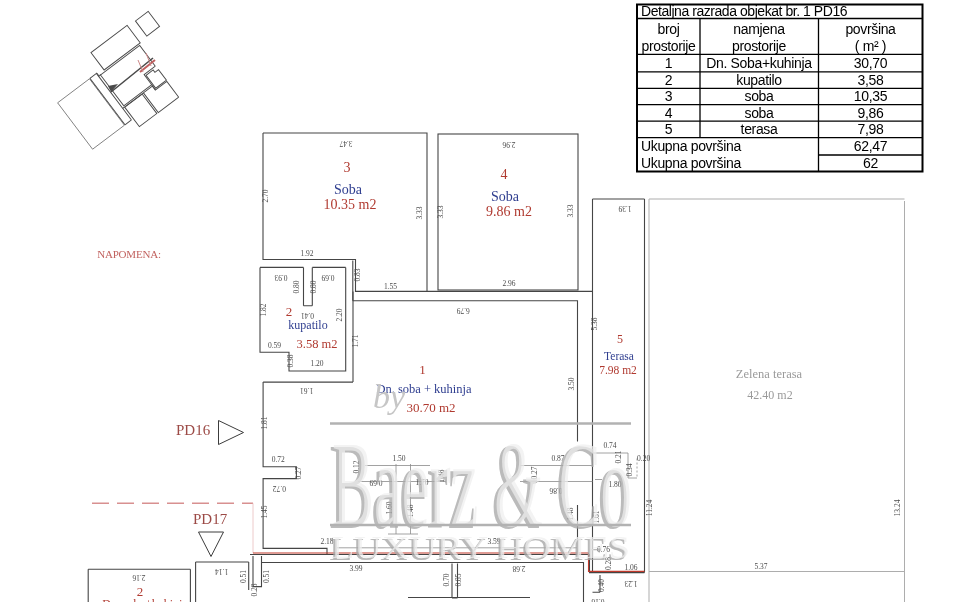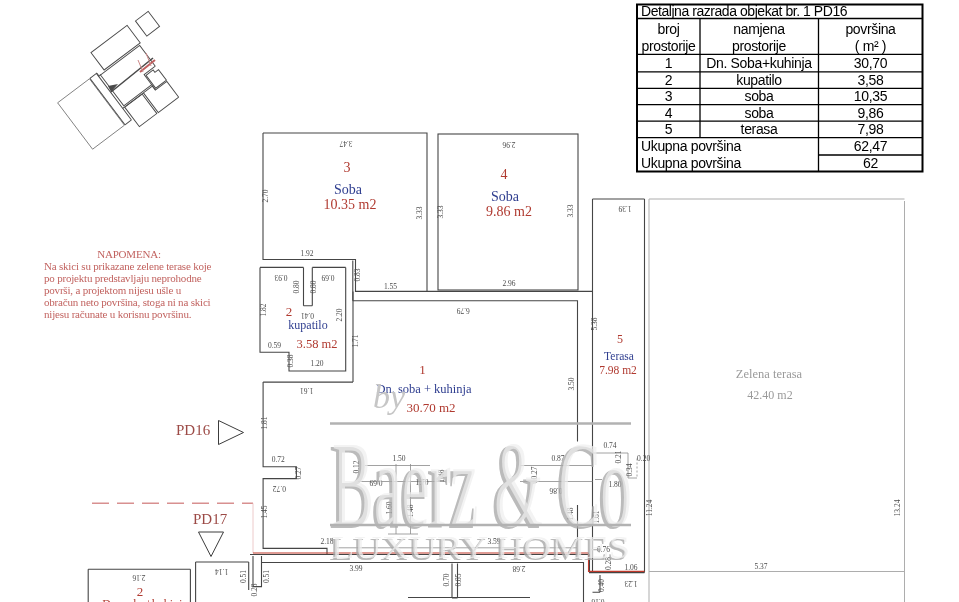--- a/index.html
+++ b/index.html
@@ -257,25 +257,20 @@
 <g>
   <text x="331" y="558" font-size="31" fill="#a8a8a8" opacity="0.8" textLength="299" lengthAdjust="spacingAndGlyphs" transform="translate(-2,2)">LUXURY HOMES</text>
   <text x="331" y="558" font-size="31" fill="#efefef" opacity="0.75" textLength="299" lengthAdjust="spacingAndGlyphs">LUXURY HOMES</text>
 </g>
 
 </svg>
 
 <div style="position:absolute;left:44px;top:231.5px;width:170px;font-family:'Liberation Serif',serif;
             font-size:11px;line-height:12.1px;color:#c26360;letter-spacing:-0.2px;margin-top:16px;">
   <div style="text-align:center;">NAPOMENA:</div>
-  <div>Na skici su prikazane zelene terase koje
-po projektu predstavljaju neprohodne
-površi, a projektom nijesu ušle u
-obračun neto površina, stoga ni na skici
-nijesu računate u korisnu površinu.</div>
 </div>
 
 <svg width="959" height="602" viewBox="0 0 959 602" style="position:absolute;left:0;top:0;font-family:'Liberation Sans',sans-serif;" class="tbl" fill="#000000">
 
   <g stroke="#000000" fill="none">
     <rect x="637" y="4.5" width="285.5" height="167" stroke-width="2"></rect>
     <path d="M637,18.5 H922.5 M637,54.3 H922.5 M637,71.8 H922.5 M637,88.3 H922.5 M637,104.6 H922.5 M637,121.1 H922.5 M637,137.6 H922.5 M818.5,155 H922.5" stroke-width="1.3"></path>
     <path d="M700,18.5 V137.6 M818.5,18.5 V171.5" stroke-width="1.3"></path>
   </g>
 

